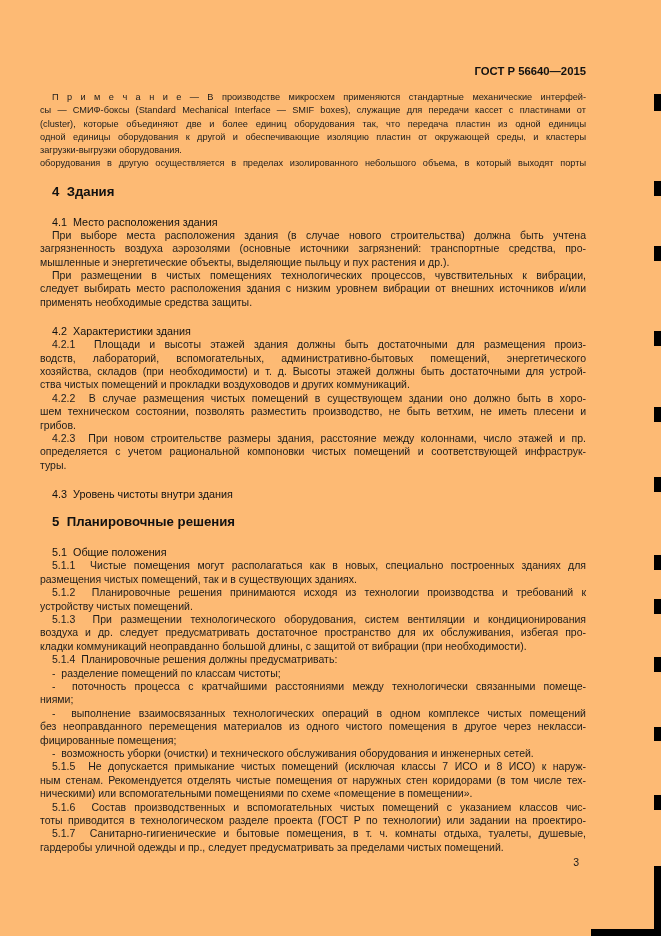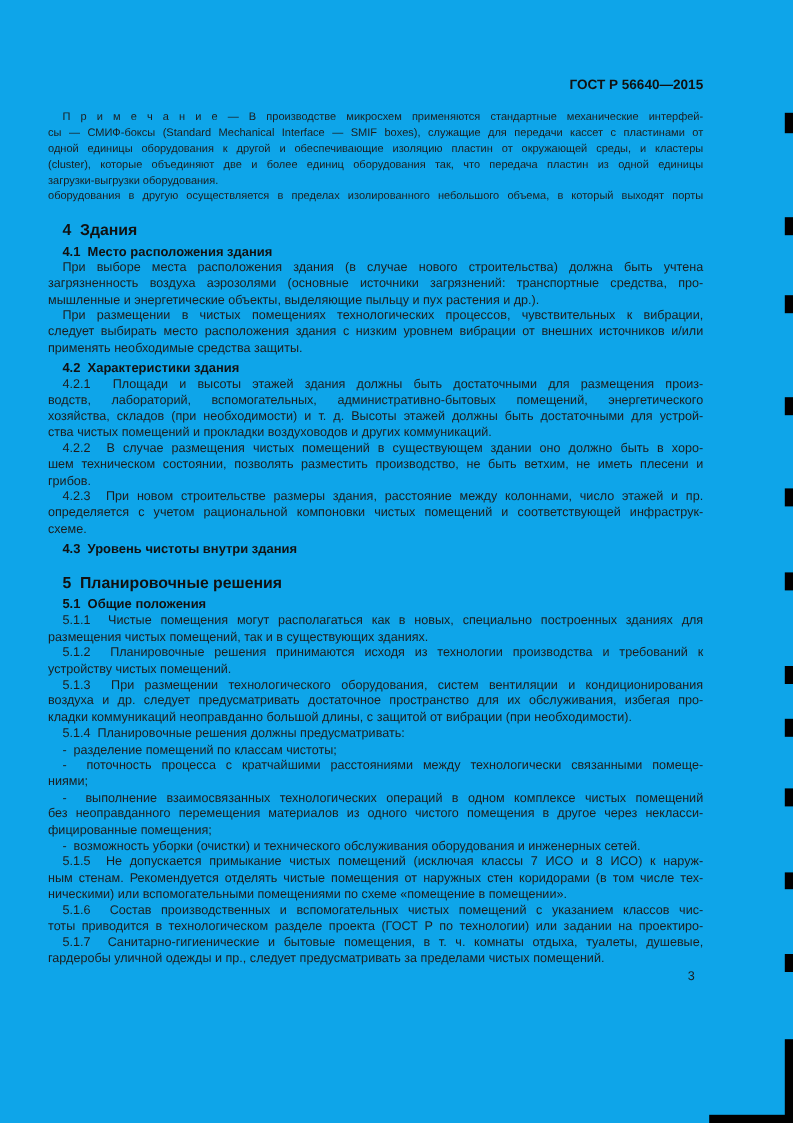--- a/index.html
+++ b/index.html
@@ -1,20 +1,20 @@
 <!DOCTYPE html>
 <html><head>
 <meta charset="utf-8">
 <style>
   html, body { margin: 0; padding: 0; background: #ffffff; }
   .page {
     position: relative;
     width: 661px;
     height: 936px;
-    background: #0ea5e9;
+    background: #fdba74;
     overflow: hidden;
     font-family: "Liberation Sans", "DejaVu Sans", sans-serif;
     color: #1c1c1c;
   }
   .content {
     position: absolute;
     left: 40px;
     top: 64px;
     width: 546px;
   }
@@ -34,23 +34,23 @@
     font-size: 13.2px;
     line-height: 17px;
     font-weight: bold;
     color: #111;
     margin: 12px 0 0 0;
     padding-left: 12px;
   }
   h3.sub {
     font-size: 10.8px;
     line-height: 13px;
-    font-weight: bold;
+    font-weight: normal;
     color: #111;
-    margin: 4px 0 0 0;
+    margin: 16px 0 0 0;
     padding-left: 12px;
   }
   .para {
     font-size: 10.5px;
     line-height: 13.4px;
   }
   .ln { text-align: justify; text-align-last: justify; }
   .ln-first { padding-left: 12px; }
   .ln-last { text-align-last: left; }
   .page-num {
@@ -80,22 +80,22 @@
 <body>
 
 <div class="page">
   <div class="content">
 
     <div class="doc-header">ГОСТ Р 56640—2015</div>
 
     <div class="note">
         <div class="ln ln-first">П р и м е ч а н и е — В производстве микросхем применяются стандартные механические интерфей-</div>
         <div class="ln">сы — СМИФ-боксы (Standard Mechanical Interface — SMIF boxes), служащие для передачи кассет с пластинами от</div>
+        <div class="ln">(cluster), которые объединяют две и более единиц оборудования так, что передача пластин из одной единицы</div>
         <div class="ln">одной единицы оборудования к другой и обеспечивающие изоляцию пластин от окружающей среды, и кластеры</div>
-        <div class="ln">(cluster), которые объединяют две и более единиц оборудования так, что передача пластин из одной единицы</div>
         <div class="ln ln-last">загрузки-выгрузки оборудования.</div>
         <div class="ln">оборудования в другую осуществляется в пределах изолированного небольшого объема, в который выходят порты</div>
       </div>
 
     <h2 class="sec">4&nbsp; Здания</h2>
 
     <h3 class="sub">4.1&nbsp; Место расположения здания</h3>
     <div class="para">
         <div class="ln ln-first">При выборе места расположения здания (в случае нового строительства) должна быть учтена</div>
         <div class="ln">загрязненность воздуха аэрозолями (основные источники загрязнений: транспортные средства, про-</div>
@@ -115,21 +115,21 @@
         <div class="ln ln-last">ства чистых помещений и прокладки воздуховодов и других коммуникаций.</div>
       </div>
     <div class="para">
         <div class="ln ln-first">4.2.2&nbsp; В случае размещения чистых помещений в существующем здании оно должно быть в хоро-</div>
         <div class="ln">шем техническом состоянии, позволять разместить производство, не быть ветхим, не иметь плесени и</div>
         <div class="ln ln-last">грибов.</div>
       </div>
     <div class="para">
         <div class="ln ln-first">4.2.3&nbsp; При новом строительстве размеры здания, расстояние между колоннами, число этажей и пр.</div>
         <div class="ln">определяется с учетом рациональной компоновки чистых помещений и соответствующей инфраструк-</div>
-        <div class="ln ln-last">схеме.</div>
+        <div class="ln ln-last">туры.</div>
       </div>
 
     <h3 class="sub">4.3&nbsp; Уровень чистоты внутри здания</h3>
 
     <h2 class="sec">5&nbsp; Планировочные решения</h2>
 
     <h3 class="sub">5.1&nbsp; Общие положения</h3>
     <div class="para">
         <div class="ln ln-first">5.1.1&nbsp; Чистые помещения могут располагаться как в новых, специально построенных зданиях для</div>
         <div class="ln ln-last">размещения чистых помещений, так и в существующих зданиях.</div>

